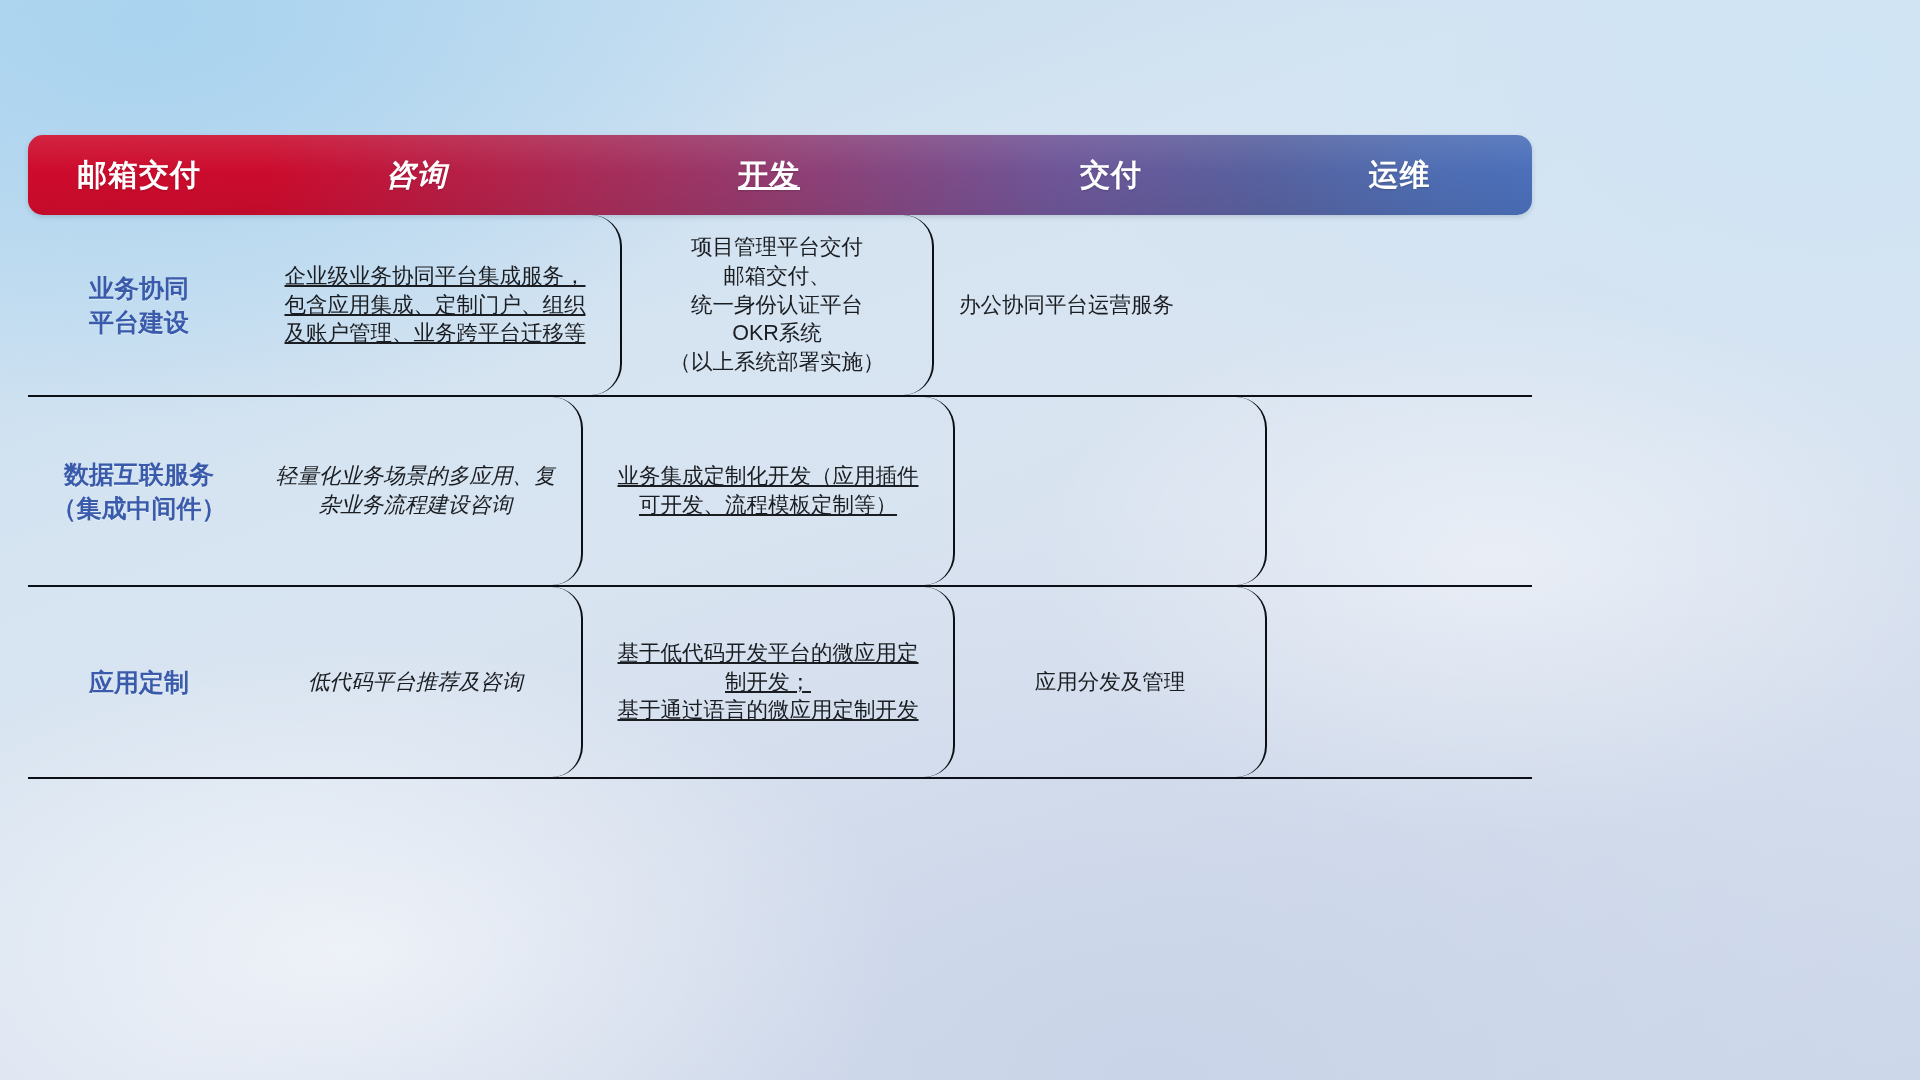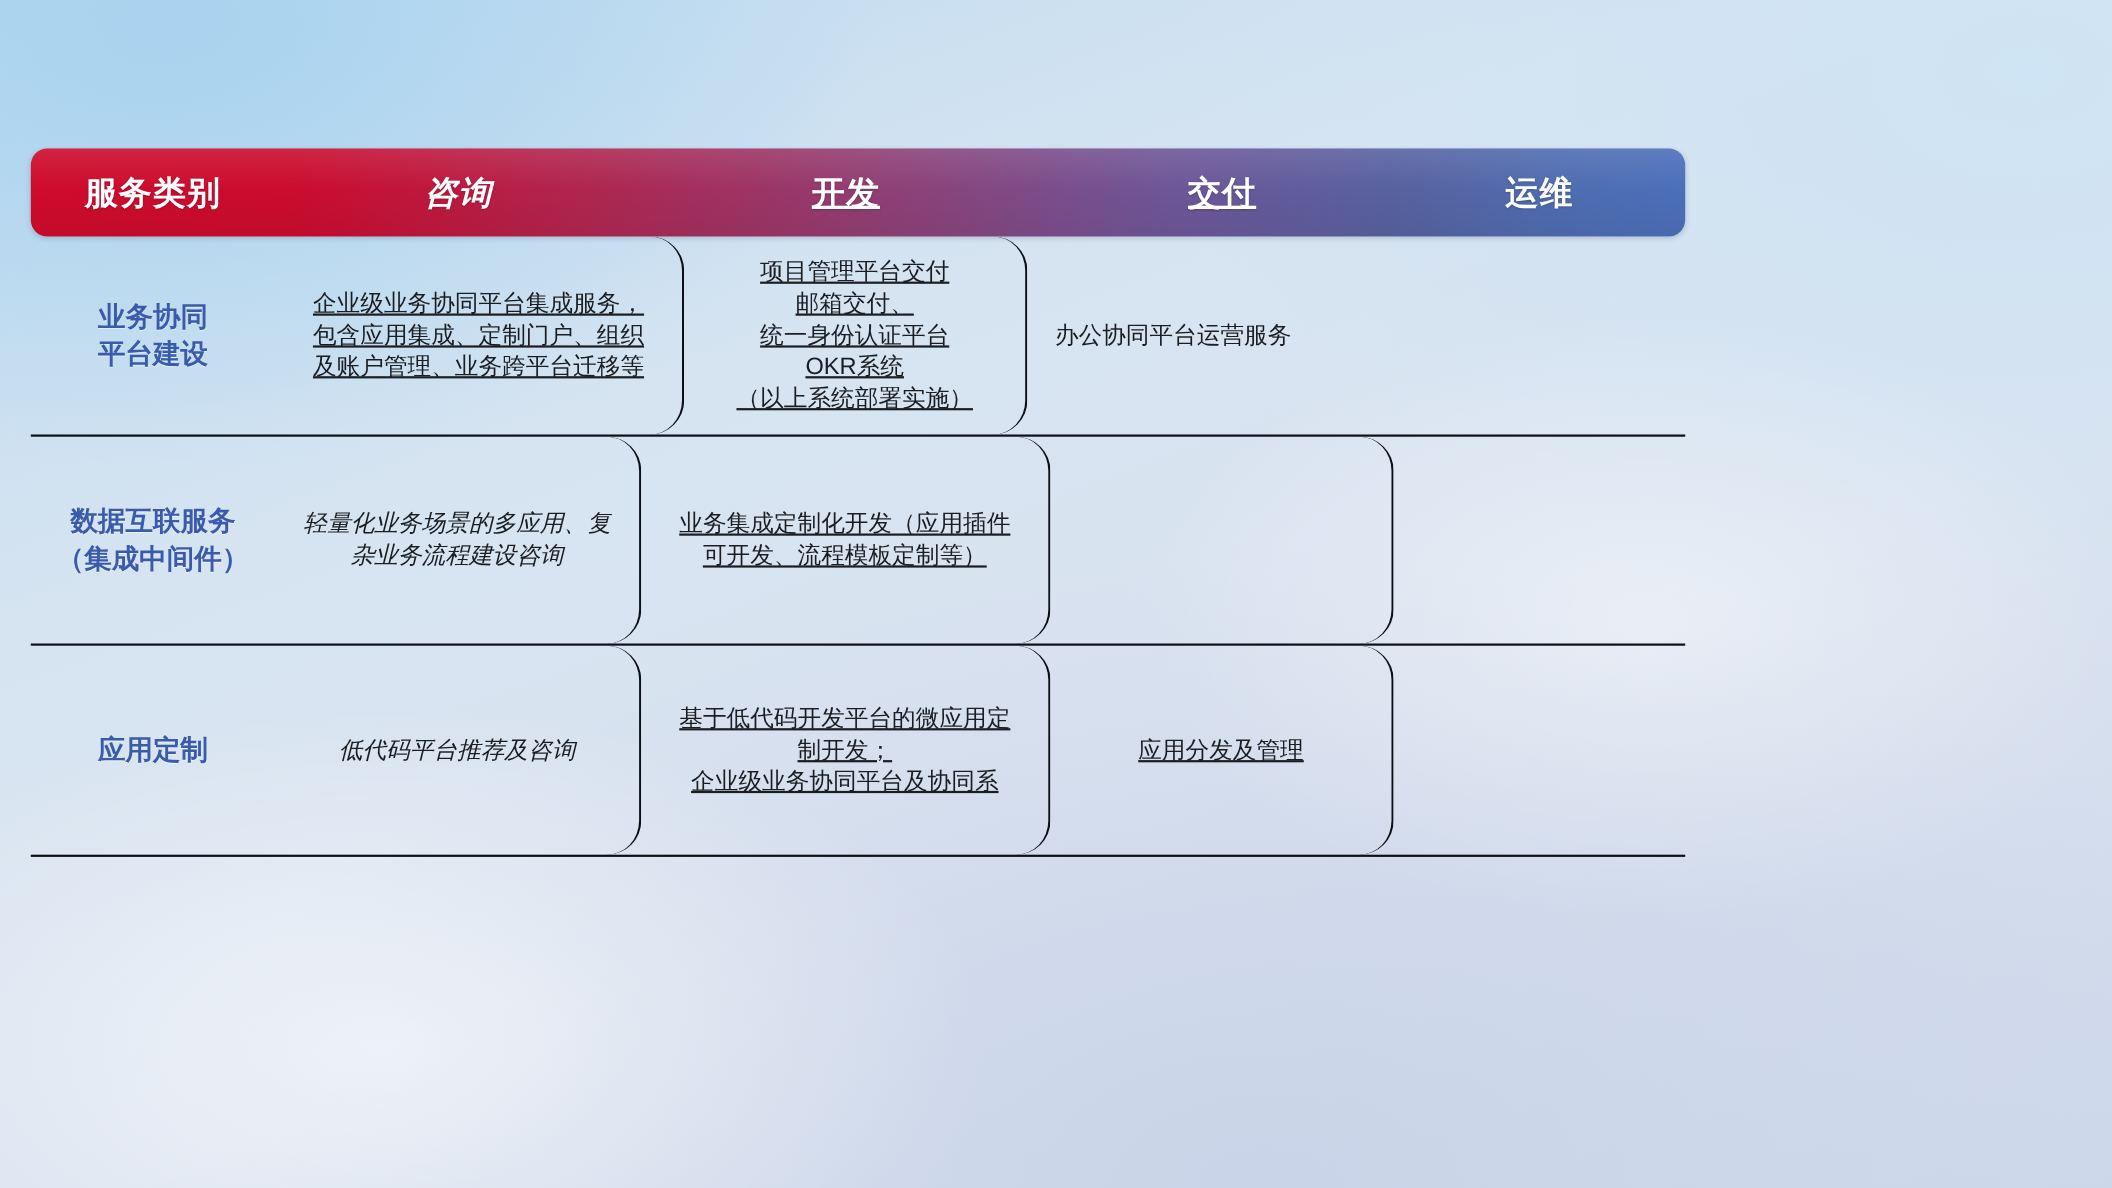--- a/index.html
+++ b/index.html
@@ -71,36 +71,36 @@
     color:#3a5bab;font-weight:bold;font-size:25px;line-height:1.36;
     text-shadow:0 1px 0 rgba(255,255,255,.45);
   }
   
   .vsep{border-right:2.5px solid #0c1016;}
 
   
   .c0{width:222px;}
   .c1{width:333px;font-style:italic;}
   .c2{width:372px;text-decoration:underline;}
-  .c3{width:312px;text-decoration:underline;}
+  .c3{width:312px;}
   .c4{width:265px;}
 
   .r0{height:180px;}
   .r1{height:188px;}
   .r2{height:190px;}
 </style>
 </head>
 <body>
 
 <div id="bg"></div>
 
 <div id="table-wrap">
 
   <div id="thead">
-    <div class="th c0">服务类别</div>
+    <div class="th c0">邮箱交付</div>
     <div class="th c1">咨询</div>
     <div class="th c2">开发</div>
     <div class="th c3">交付</div>
     <div class="th c4">运维</div>
   </div>
 
   <div id="tbody">
 
     <div class="trow r0">
       <div class="td c0 cat">业务协同
@@ -125,19 +125,19 @@
 可开发、流程模板定制等）</div>
       <div class="td c3 vsep"></div>
       <div class="td c4"></div>
     </div>
 
     <div class="trow r2">
       <div class="td c0 cat">应用定制</div>
       <div class="td c1 vsep">低代码平台推荐及咨询</div>
       <div class="td c2 vsep">基于低代码开发平台的微应用定
 制开发；
-企业级业务协同平台及协同系</div>
+基于通过语言的微应用定制开发</div>
       <div class="td c3 vsep">应用分发及管理</div>
       <div class="td c4"></div>
     </div>
 
   </div>
 </div>
 
 </body></html>

